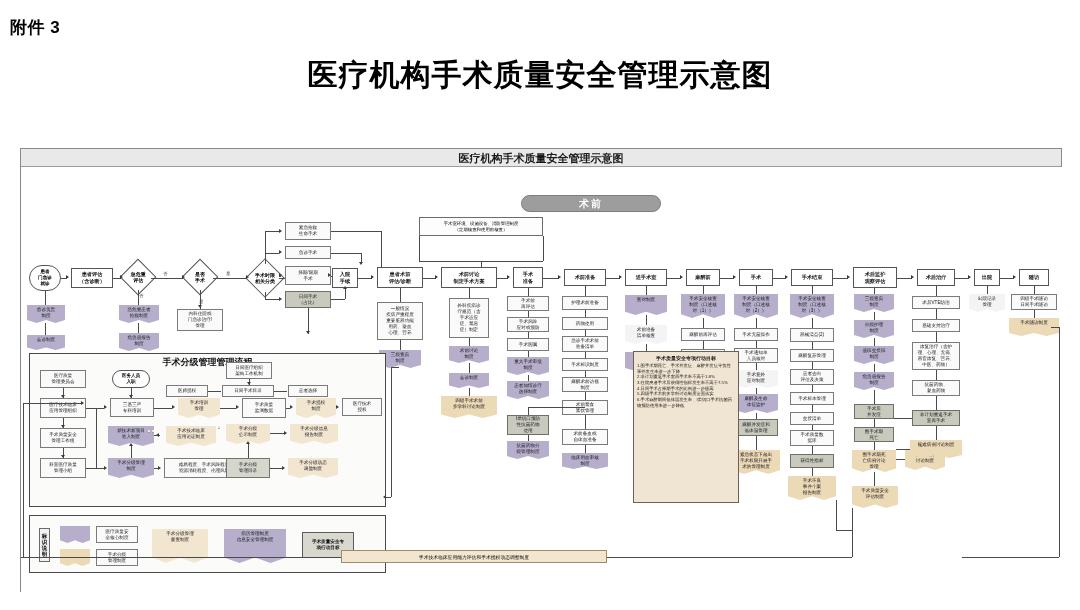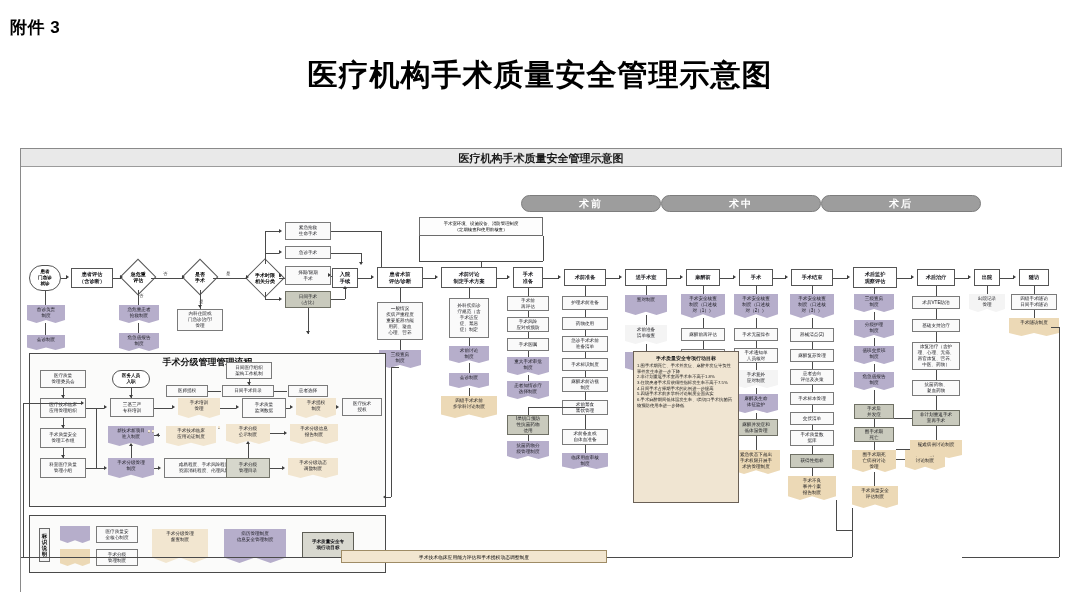--- a/index.html
+++ b/index.html
@@ -156,22 +156,20 @@
 <body>
 
 <div id="attachment-label">附件 3</div>
 <div id="page-title">医疗机构手术质量安全管理示意图</div>
 
 <div id="diagram-frame">
   <div id="diagram-banner">医疗机构手术质量安全管理示意图</div>
   <div id="canvas">
 
     <div class="phase" style="left:500px;top:28px;width:140px;">术前</div>
-    <div class="phase" style="left:640px;top:28px;width:160px;">术中</div>
-    <div class="phase" style="left:800px;top:28px;width:160px;">术后</div>
 
     <div id="or-env">手术室环境、设施设备、消防管理制度
 （定期核查和使用前核查）</div>
     <div class="ln lnv" style="left:398px;top:69px;height:25px;"></div>
     <div class="ln lnh" style="left:398px;top:94px;width:0px;"></div>
     <div class="ln lnv" style="left:522px;top:69px;height:25px;"></div>
     <div class="ln lnh" style="left:398px;top:94px;width:124px;"></div>
     <div class="ln lnv" style="left:460px;top:94px;height:16px;"></div>
     <div class="arw arw-d" style="left:457.8px;top:108px;"></div>
 

